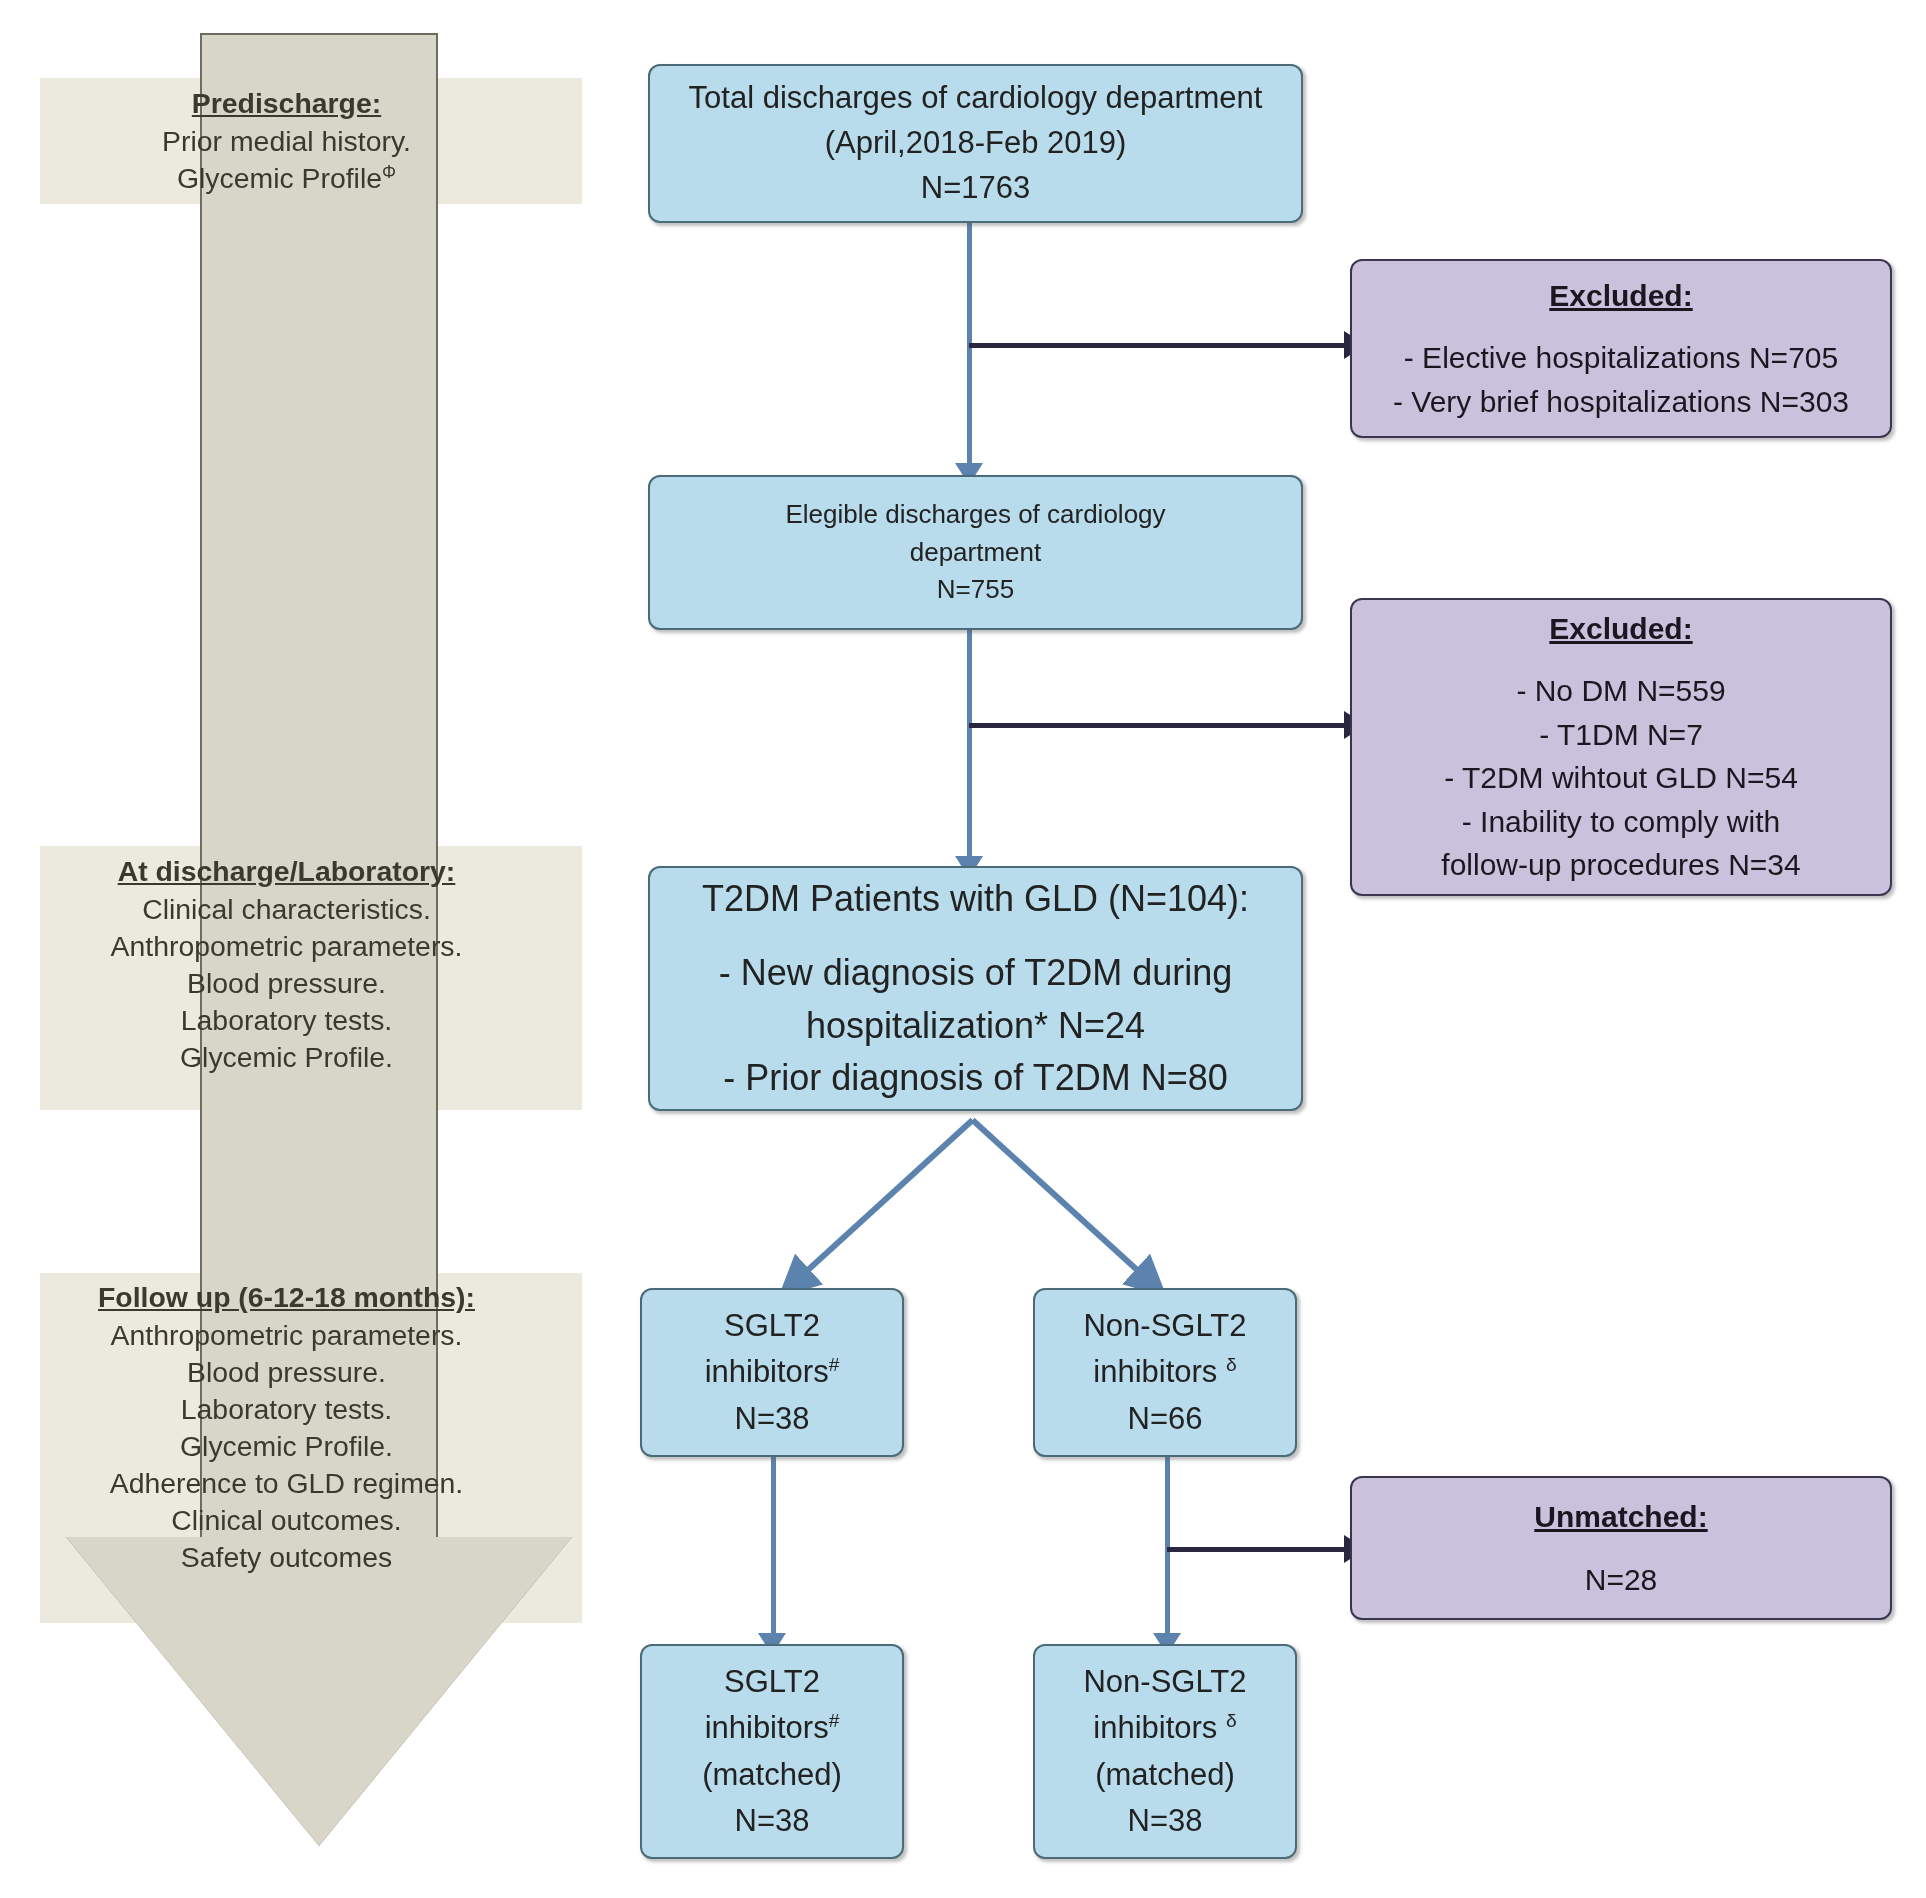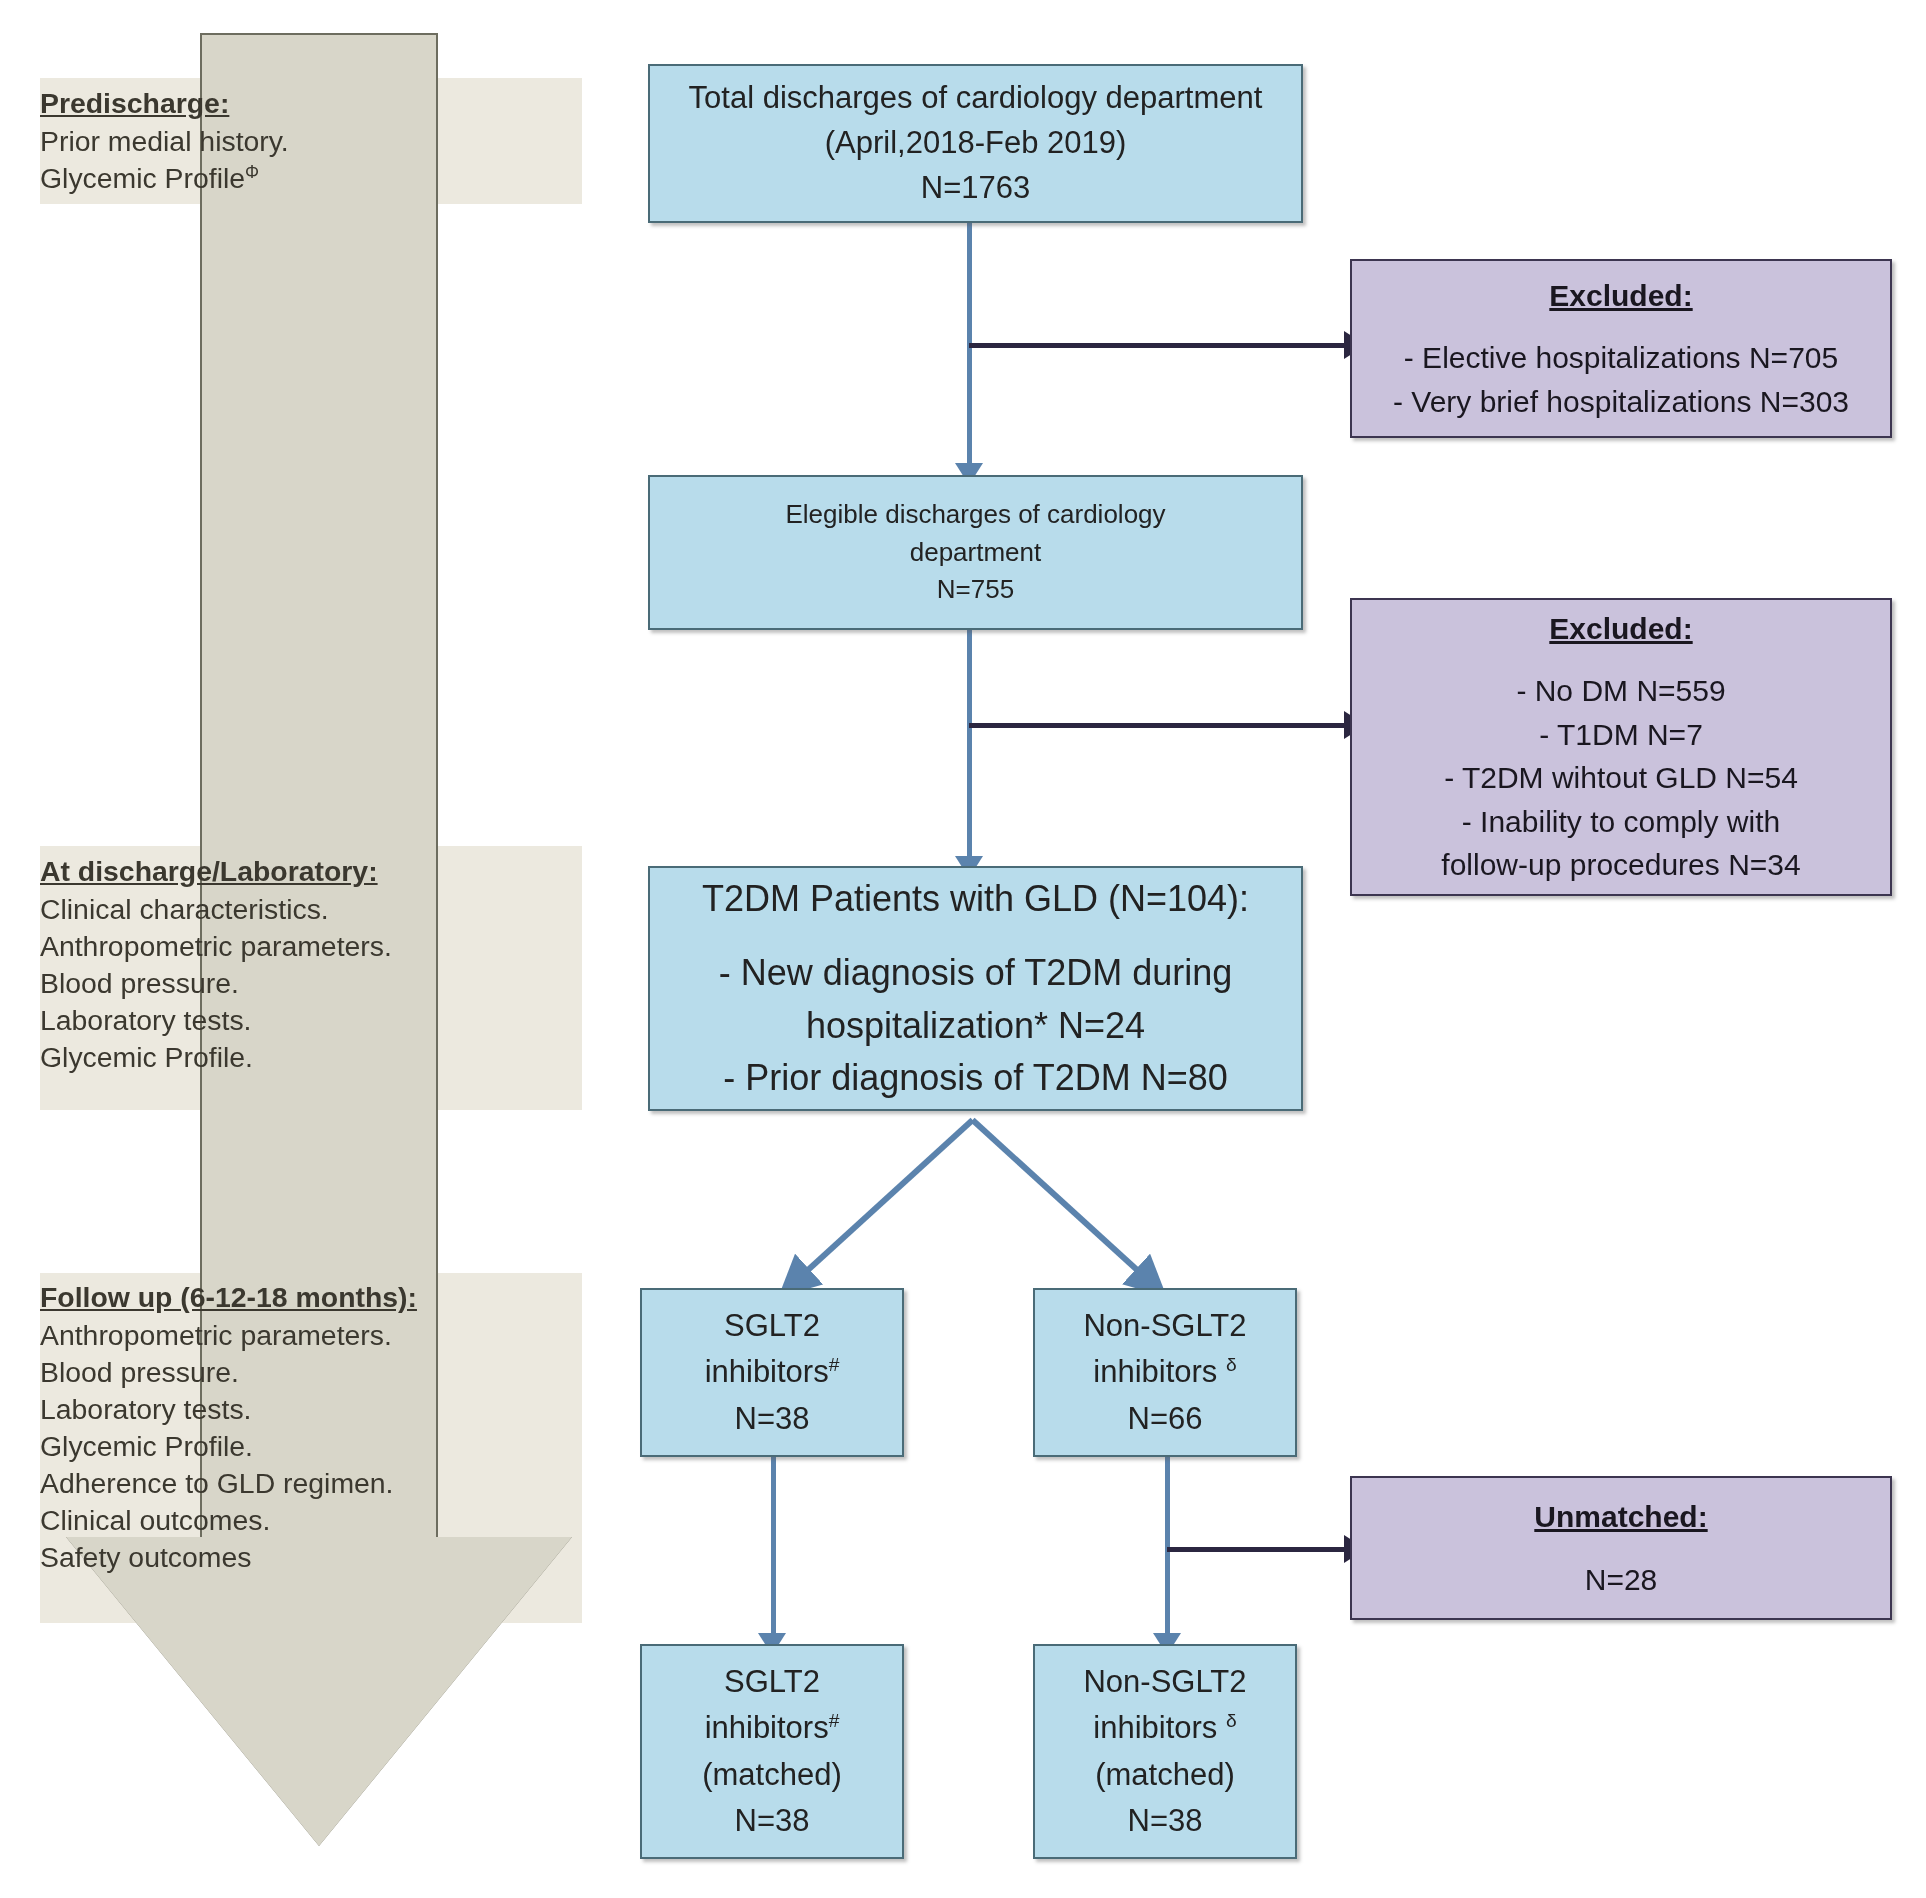--- a/index.html
+++ b/index.html
@@ -20,21 +20,21 @@
     position:absolute;
     left:40px;
     width:542px;
     background:#ece9df;
     z-index:1;
   }
   .band-text{
     position:absolute;
     left:40px;
     width:493px;
-    text-align:left;
+    text-align:center;
     z-index:4;
     font-size:28.4px;
     line-height:1.30;
     color:#3b382f;
   }
   .band-text .hd{
     font-weight:bold;
     text-decoration:underline;
     display:block;
     margin-bottom:1.3px;
@@ -72,20 +72,21 @@
   .node{
     position:absolute;
     box-sizing:border-box;
     display:flex;
     flex-direction:column;
     align-items:center;
     justify-content:center;
     text-align:center;
     z-index:6;
     box-shadow:2.6px 2.6px 3.3px rgba(90,90,90,.38);
+    border-radius:12px;
   }
   .node .l{display:block;width:100%;}
   .blue{
     background:#b8dceb;
     border:2px solid #4a6b77;
     color:#222222;
   }
   .purple{
     background:#cac2dc;
     border:2px solid #3c3550;

